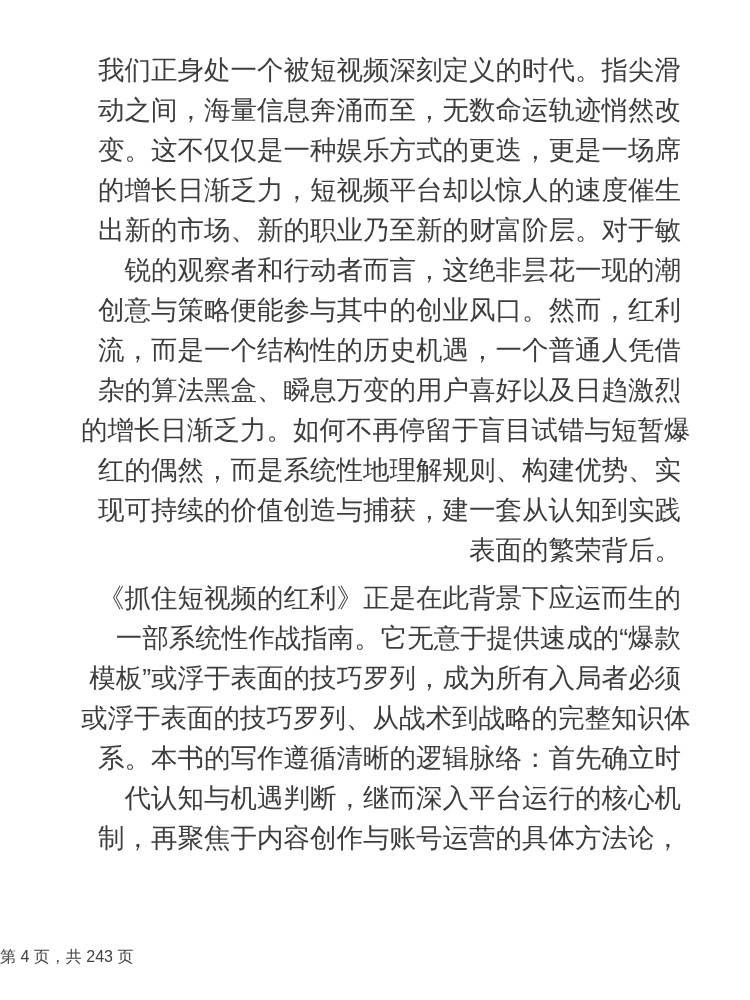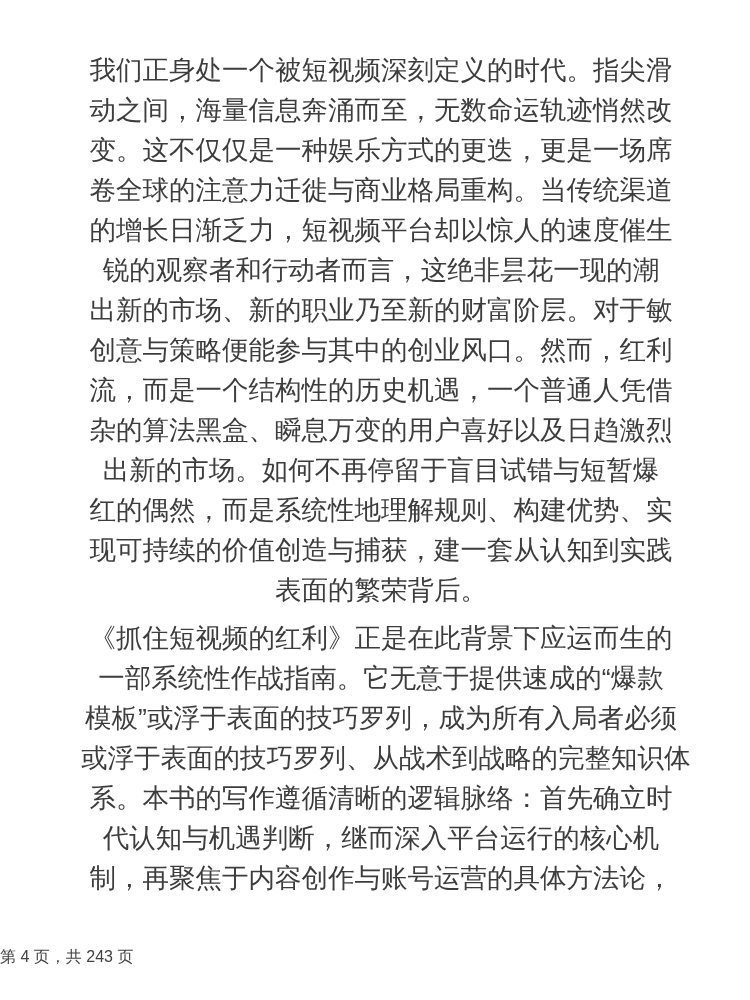--- a/index.html
+++ b/index.html
@@ -16,21 +16,21 @@
     font-family: "Liberation Sans", sans-serif;
   }
   .doc-body {
     position: absolute;
     left: 81px;
     top: 50px;
     width: 600px;
     color: #3d3d3d;
     font-size: 26.5px;
     line-height: 40px;
-    text-align: center;
+    text-align: right;
   }
   .paragraph {
     margin: 0 0 8px 0;
   }
   .text-line {
     white-space: nowrap;
   }
   .page-footer {
     position: absolute;
     left: 0;
@@ -44,28 +44,27 @@
 </style>
 </head>
 <body>
 
 <div class="page">
   <div class="doc-body" id="doc-body">
       <div class="paragraph">
         <div class="text-line">我们正身处一个被短视频深刻定义的时代。指尖滑</div>
         <div class="text-line">动之间，海量信息奔涌而至，无数命运轨迹悄然改</div>
         <div class="text-line">变。这不仅仅是一种娱乐方式的更迭，更是一场席</div>
-        <div class="text-line">卷全球的注意力迁徙与商业格局重构。当传统渠道</div>
         <div class="text-line">的增长日渐乏力，短视频平台却以惊人的速度催生</div>
+        <div class="text-line">出新的市场、新的职业乃至新的财富阶层。对于敏</div>
         <div class="text-line">锐的观察者和行动者而言，这绝非昙花一现的潮</div>
-        <div class="text-line">出新的市场、新的职业乃至新的财富阶层。对于敏</div>
         <div class="text-line">创意与策略便能参与其中的创业风口。然而，红利</div>
         <div class="text-line">流，而是一个结构性的历史机遇，一个普通人凭借</div>
         <div class="text-line">杂的算法黑盒、瞬息万变的用户喜好以及日趋激烈</div>
-        <div class="text-line">出新的市场。如何不再停留于盲目试错与短暂爆</div>
+        <div class="text-line">的增长日渐乏力。如何不再停留于盲目试错与短暂爆</div>
         <div class="text-line">红的偶然，而是系统性地理解规则、构建优势、实</div>
         <div class="text-line">现可持续的价值创造与捕获，建一套从认知到实践</div>
         <div class="text-line">表面的繁荣背后。</div>
       </div>
       <div class="paragraph">
         <div class="text-line">《抓住短视频的红利》正是在此背景下应运而生的</div>
         <div class="text-line">一部系统性作战指南。它无意于提供速成的“爆款</div>
         <div class="text-line">模板”或浮于表面的技巧罗列，成为所有入局者必须</div>
         <div class="text-line">或浮于表面的技巧罗列、从战术到战略的完整知识体</div>
         <div class="text-line">系。本书的写作遵循清晰的逻辑脉络：首先确立时</div>

